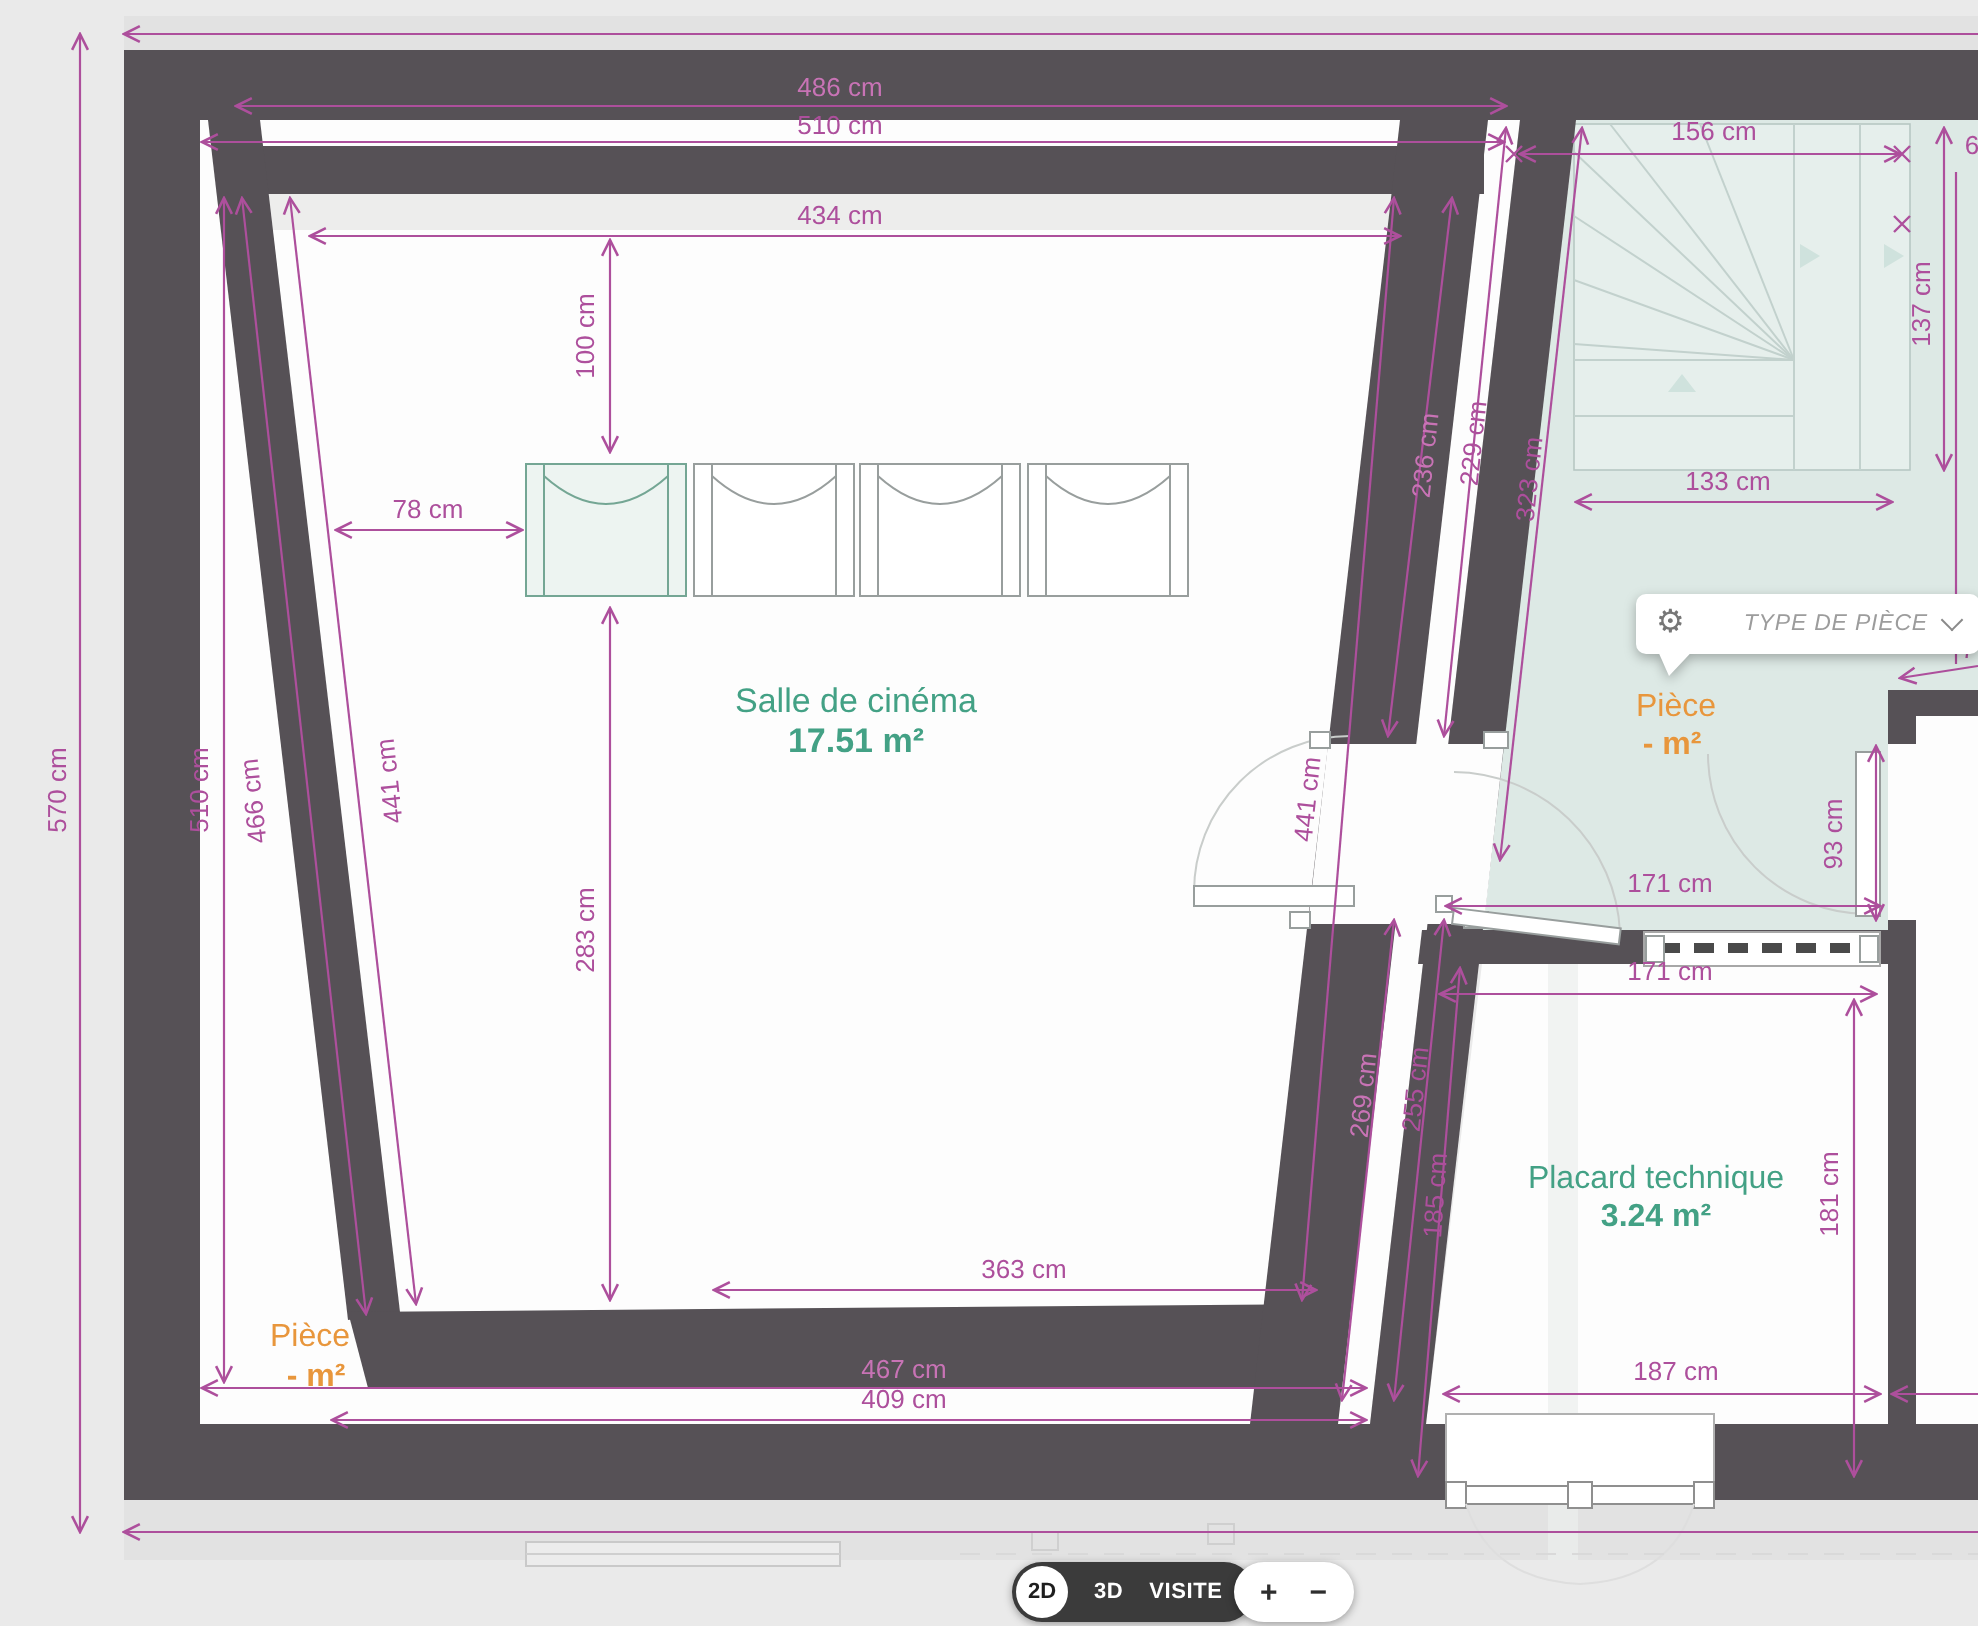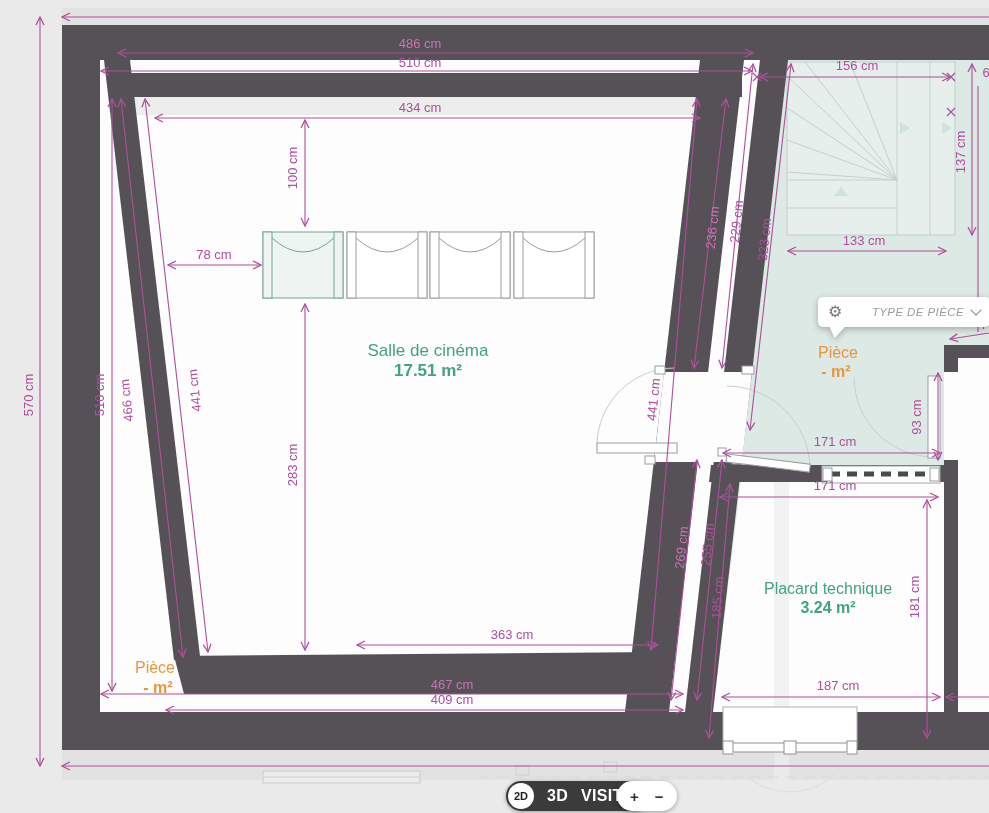--- a/index.html
+++ b/index.html
@@ -33,21 +33,21 @@
     color:#9c9c9c;letter-spacing:.4px;white-space:nowrap;}
   .gear{font-size:16px;color:#777;line-height:1;}
   .chev{width:7px;height:7px;border-right:1.8px solid #8a8a8a;border-bottom:1.8px solid #8a8a8a;
     transform:rotate(45deg);margin-top:-4px;flex:0 0 auto;}
 
   .pill-dark{position:absolute;left:506px;top:781px;height:30px;border-radius:16px;
     background:#3b3b3b;display:flex;align-items:center;gap:13px;padding:0 16px 0 2px;
     box-shadow:0 1px 4px rgba(0,0,0,.35);}
   .mode-2d{width:26px;height:26px;border-radius:50%;background:#fff;color:#1e1e1e;
     font-weight:bold;font-size:11px;display:flex;align-items:center;justify-content:center;cursor:pointer;}
-  .mode{color:#fff;font-weight:bold;font-size:16px;letter-spacing:.3px;cursor:pointer;text-align:center;}
+  .mode{color:#fff;font-weight:bold;font-size:11px;letter-spacing:.3px;cursor:pointer;text-align:center;}
   .pill-light{position:absolute;left:617px;top:781px;height:30px;border-radius:16px;background:#fff;
     display:flex;align-items:center;gap:16px;padding:0 13px;box-shadow:0 1px 4px rgba(0,0,0,.35);}
   .zbtn{color:#2e2e2e;font-weight:bold;font-size:15px;cursor:pointer;line-height:1;}
 </style>
 </head>
 <body>
 
 <svg width="989" height="813" viewBox="0 0 989 813">
   <defs>
     <marker id="arw" viewBox="0 0 10 10" refX="9" refY="5" markerWidth="9" markerHeight="9" orient="auto-start-reverse">

